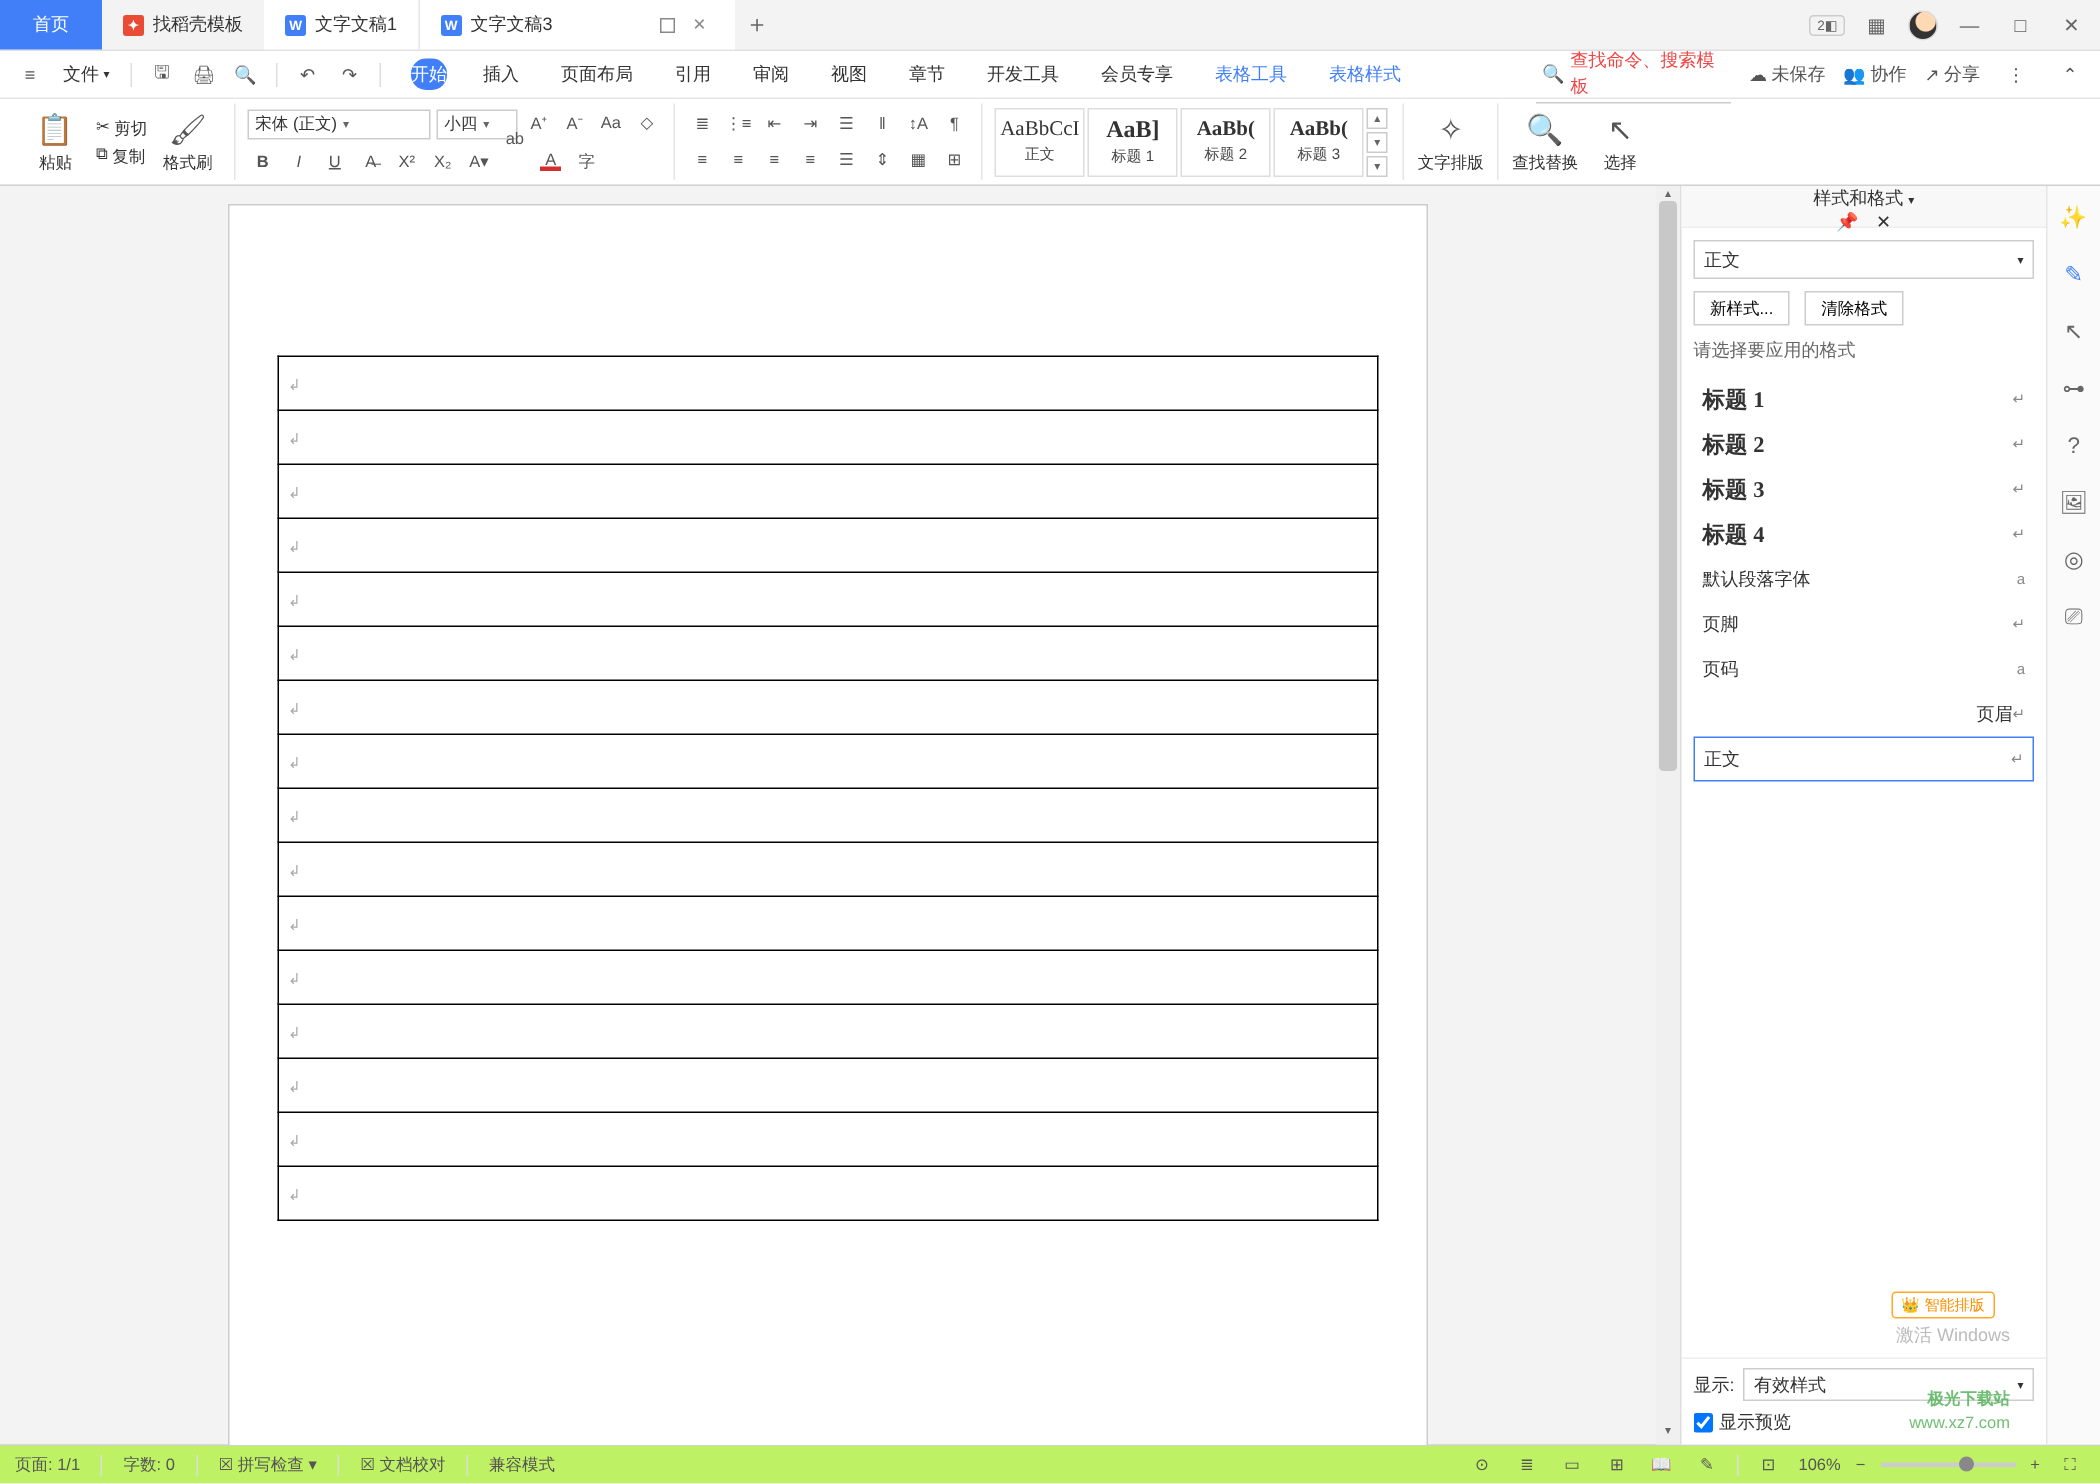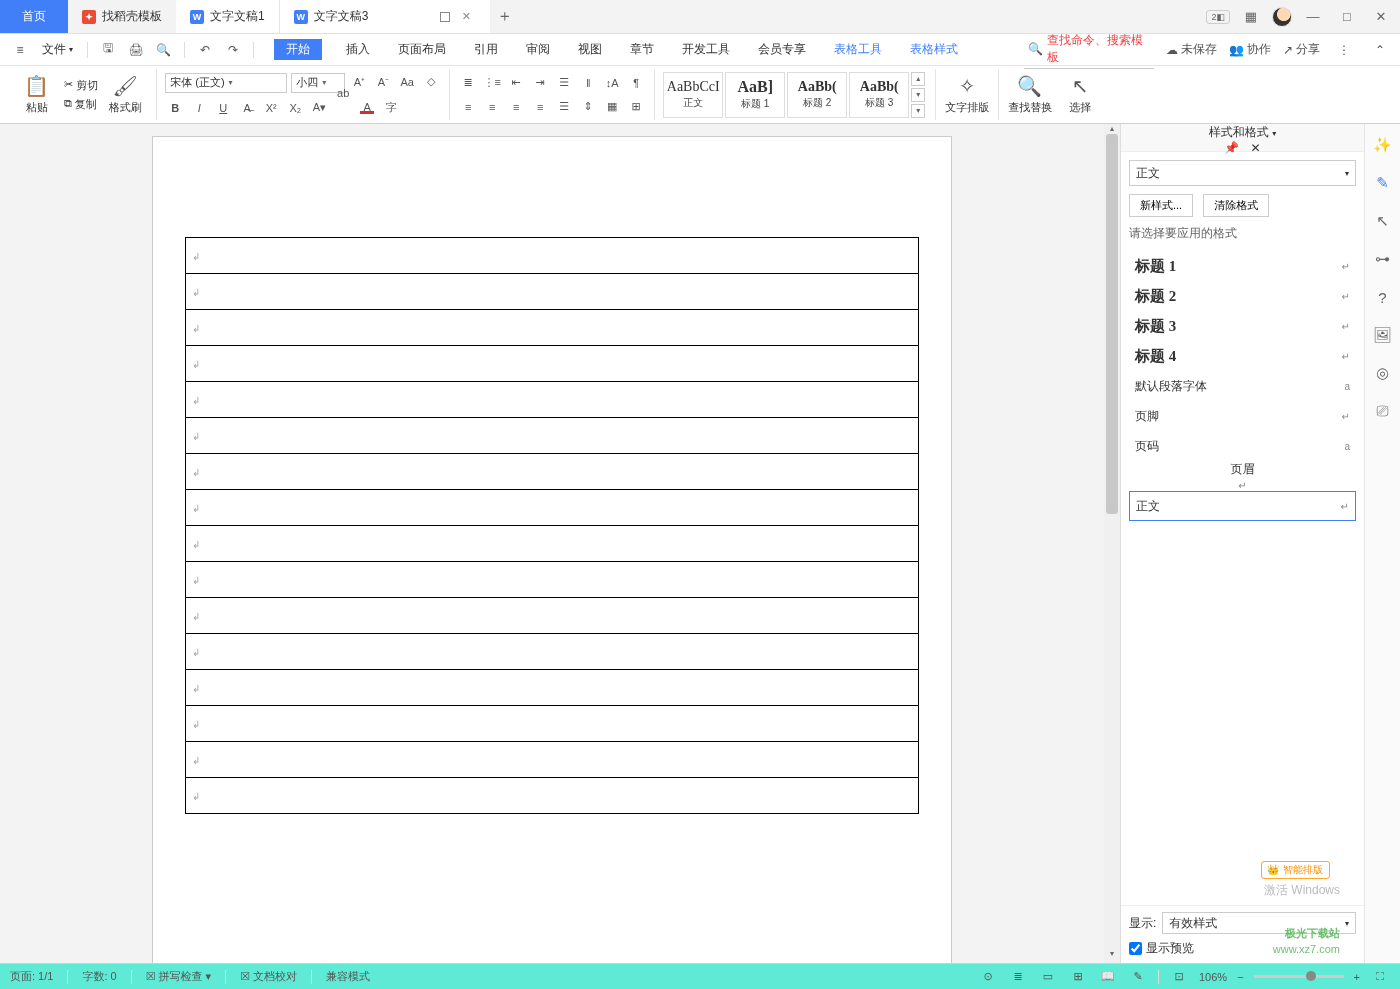--- a/index.html
+++ b/index.html
@@ -22,21 +22,21 @@
 .tb-pill { border: 1px solid #ccc; border-radius: 3px; padding: 1px 4px; font-size: 9px; color: #666; }
 .avatar { width: 20px; height: 20px; border-radius: 50%; background: radial-gradient(circle at 60% 35%, #ffd9b3 0 40%, #333 45% 100%); border: 1px solid #ddd; }
 
 
 .menubar { height: 32px; display: flex; align-items: center; padding: 0 8px; gap: 4px; border-bottom: 1px solid #e5e5e5; font-size: 12px; background: #fff; }
 .mb-left { display: flex; align-items: center; gap: 4px; }
 .mb-btn { width: 24px; height: 24px; display: flex; align-items: center; justify-content: center; color: #555; }
 .mb-file { display: flex; align-items: center; gap: 3px; padding: 0 6px; }
 .mb-tabs { display: flex; align-items: center; gap: 20px; margin-left: 12px; }
 .mb-tab { padding: 4px 4px; color: #333; position: relative; }
-.mb-tab.pill { background: #417ff9; color: #fff; border-radius: 0; padding: 2px 12px; }
+.mb-tab.pill { background: #417ff9; color: #fff; border-radius: 10px; padding: 2px 0; }
 .mb-tab.blue { color: #417ff9; }
 .mb-right { margin-left: auto; display: flex; align-items: center; gap: 12px; color: #555; font-size: 12px; }
 .mb-search { display: flex; align-items: center; gap: 4px; border-bottom: 1px solid #ccc; padding: 2px 4px; color: #888; width: 130px; }
 .mb-link { display: flex; align-items: center; gap: 3px; }
 
 
 .ribbon { height: 58px; display: flex; align-items: stretch; padding: 3px 6px; gap: 0; border-bottom: 1px solid #d0d0d0; background: #fff; font-size: 11px; }
 .rgroup { display: flex; align-items: center; padding: 0 8px; border-right: 1px solid #e5e5e5; gap: 4px; }
 .rcol { display: flex; flex-direction: column; gap: 4px; align-items: flex-start; }
 .rbtn { width: 24px; height: 22px; display: flex; align-items: center; justify-content: center; color: #555; font-size: 13px; }
@@ -79,21 +79,21 @@
 .style-item.selected { border: 1px solid #417ff9; }
 .style-item .ret { font-size: 10px; color: #888; }
 .panel-foot { border-top: 1px solid #eee; padding: 6px 8px; display: flex; flex-direction: column; gap: 6px; }
 
 
 .iconbar { width: 36px; background: #fafafa; border-left: 1px solid #e5e5e5; display: flex; flex-direction: column; align-items: center; padding-top: 10px; gap: 16px; }
 .iconbar .ib { width: 22px; height: 22px; display: flex; align-items: center; justify-content: center; color: #666; font-size: 15px; }
 .iconbar .ib.active { color: #417ff9; }
 
 
-.status { height: 26px; border-top: 1px solid #d0d0d0; display: flex; align-items: center; padding: 0 10px; gap: 14px; font-size: 11px; color: #555; background: #5eead4; }
+.status { height: 26px; border-top: 1px solid #d0d0d0; display: flex; align-items: center; padding: 0 10px; gap: 14px; font-size: 11px; color: #555; background: #bef264; }
 .status .sp { width: 1px; height: 14px; background: #ddd; }
 .status-right { margin-left: auto; display: flex; align-items: center; gap: 10px; }
 .zoom-slider { width: 90px; height: 3px; background: #ccc; position: relative; }
 .zoom-slider .knob { position: absolute; top: -4px; left: 52px; width: 10px; height: 10px; background: #888; border-radius: 50%; }
 .watermark { position: absolute; right: 60px; bottom: 32px; text-align: right; font-size: 11px; color: #aac; opacity: 0.8; line-height: 1.4; }
 .wm-ribbon { position: absolute; right: 70px; bottom: 110px; font-size: 10px; background: #fff; border: 1px solid #ffa726; color: #ff8f00; padding: 1px 6px; border-radius: 3px; }
 .activate { position: absolute; right: 60px; bottom: 90px; font-size: 12px; color: #bbb; }
 </style>
 </head>
 <body>
@@ -410,21 +410,21 @@
             <span class="ret">a</span>
           </div>
           <div class="style-item">
             <span class="nm">页脚</span>
             <span class="ret">↵</span>
           </div>
           <div class="style-item">
             <span class="nm">页码</span>
             <span class="ret">a</span>
           </div>
-          <div class="style-item" style="justify-content: space-between; flex-direction: column;">
+          <div class="style-item" style="justify-content: flex-end;">
             <span class="nm">页眉</span>
             <span class="ret">↵</span>
           </div>
           <div class="style-item selected">
             <span class="nm">正文</span>
             <span class="ret">↵</span>
           </div>
         </div>
     </div>
     <div class="panel-foot">

